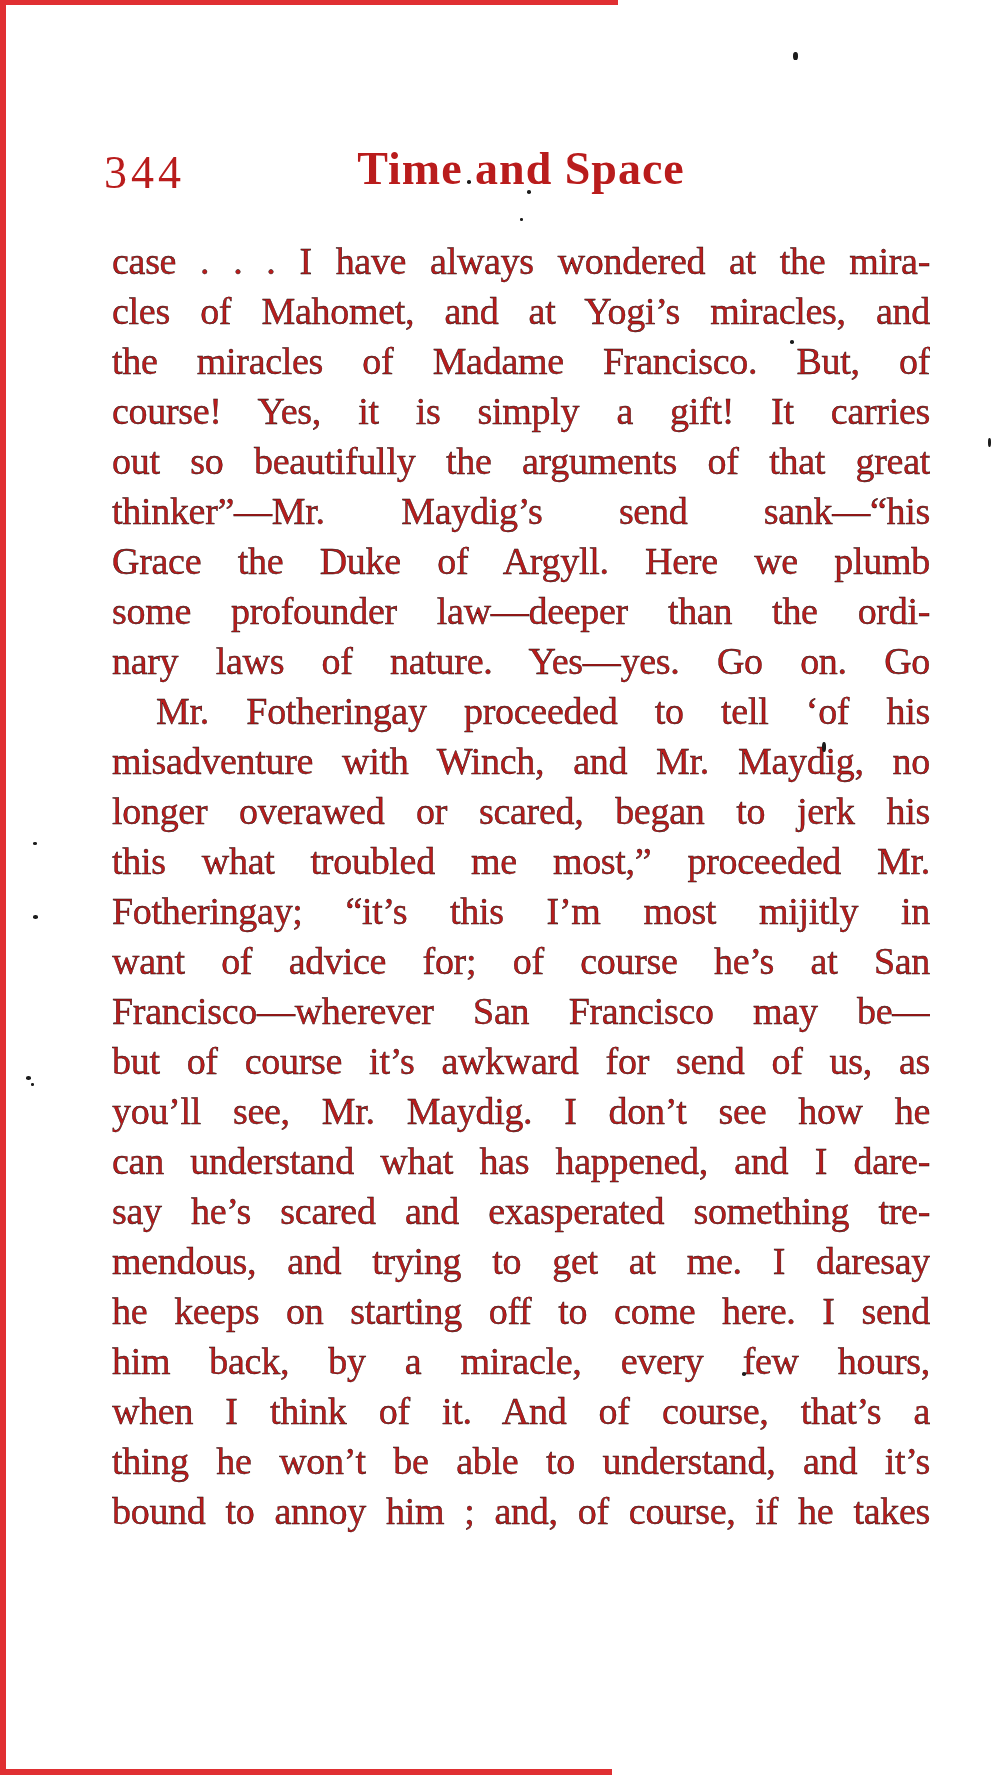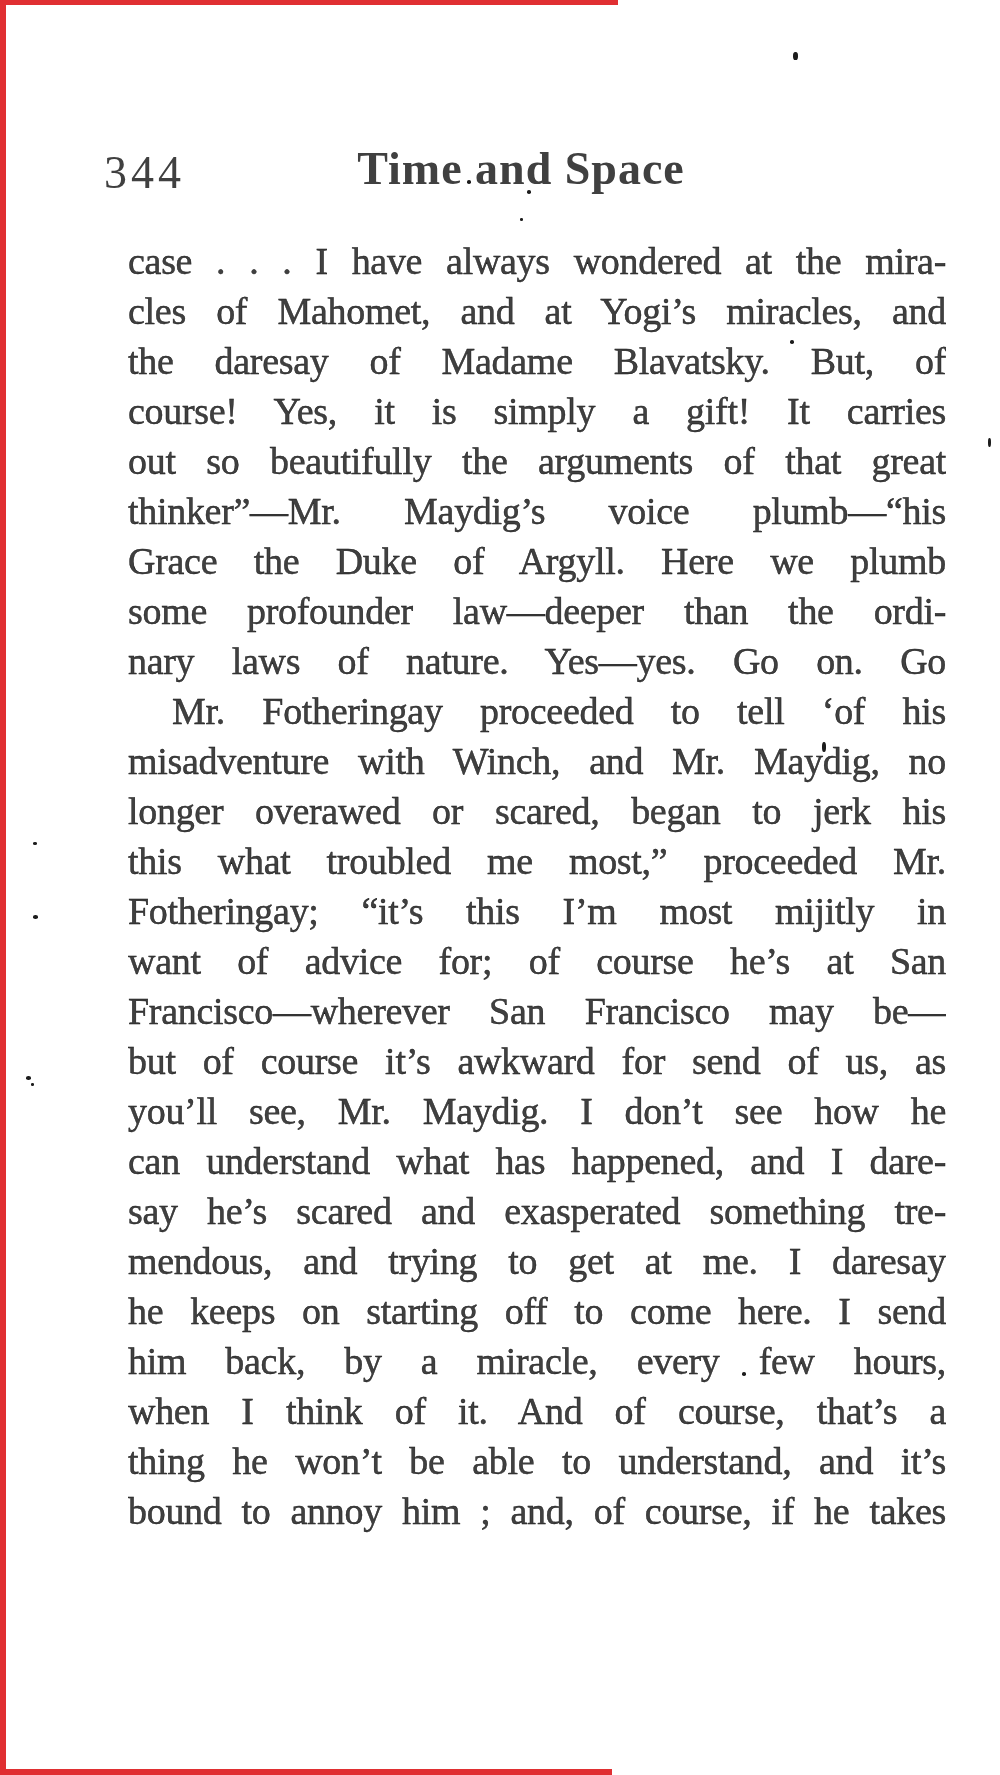--- a/index.html
+++ b/index.html
@@ -20,49 +20,49 @@
     font-weight:500;
   }
   #running-head{
     position:absolute;left:112px;top:142px;width:818px;
     text-align:center;
     font-size:46px;line-height:54px;letter-spacing:1px;
     font-weight:700;
   }
   
   #text-block{
-    position:absolute;left:112px;top:236px;width:818px;margin-left:16px;
+    position:absolute;left:112px;top:236px;width:818px;
   }
   .line{
     height:50px;line-height:50px;
     font-size:38px;letter-spacing:-0.3px;
     text-align:justify;
     overflow:hidden;
     -webkit-text-stroke:0.4px #0d0d0d;
   }
   .line::after{content:"";display:inline-block;width:100%;height:0;}
   .line.indent{padding-left:44px;}
   .line.short{text-align:left;}
   .line.short::after{content:none;}
   
   .speck{position:absolute;background:#1c1c1c;border-radius:45%;}
 </style>
 </head>
 <body>
 
-<div id="page" style="color: #404040;">
+<div id="page" style="color: #b91c1c;">
   <div id="page-number">344</div>
   <div id="running-head">Time and Space</div>
   <div id="text-block">
       <div class="line">case . . . I have always wondered at the mira-</div>
       <div class="line">cles of Mahomet, and at Yogi’s miracles, and</div>
-      <div class="line">the daresay of Madame Blavatsky.  But, of</div>
+      <div class="line">the miracles of Madame Francisco.  But, of</div>
       <div class="line">course!  Yes, it is simply a gift!  It carries</div>
       <div class="line">out so beautifully the arguments of that great</div>
-      <div class="line">thinker”—Mr. Maydig’s voice plumb—“his</div>
+      <div class="line">thinker”—Mr. Maydig’s send sank—“his</div>
       <div class="line">Grace the Duke of Argyll.  Here we plumb</div>
       <div class="line">some profounder law—deeper than the ordi-</div>
       <div class="line">nary laws of nature.  Yes—yes.  Go on.  Go</div>
       <div class="line indent">Mr. Fotheringay proceeded to tell ʻof his</div>
       <div class="line">misadventure with Winch, and Mr. Maydig, no</div>
       <div class="line">longer overawed or scared, began to jerk his</div>
       <div class="line">this what troubled me most,” proceeded Mr.</div>
       <div class="line">Fotheringay; “it’s this I’m most mijitly in</div>
       <div class="line">want of advice for; of course he’s at San</div>
       <div class="line">Francisco—wherever San Francisco may be—</div>

